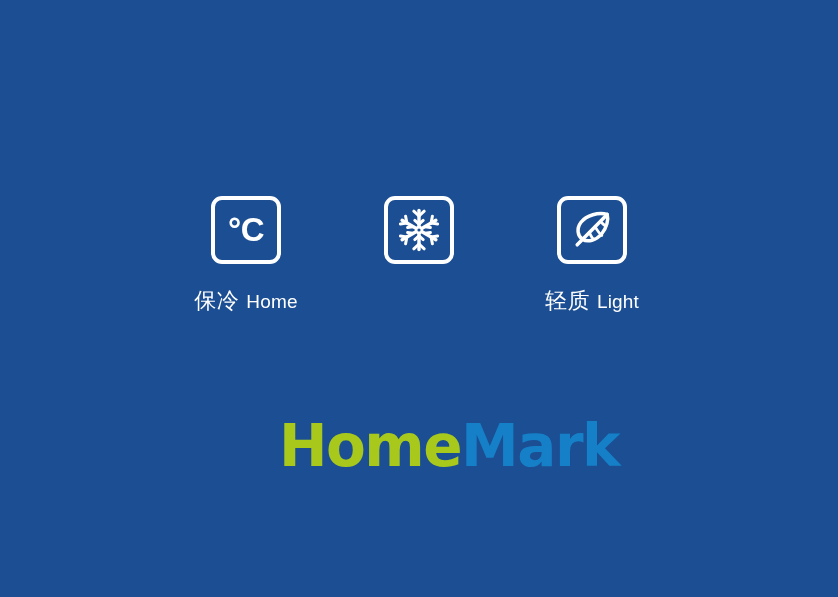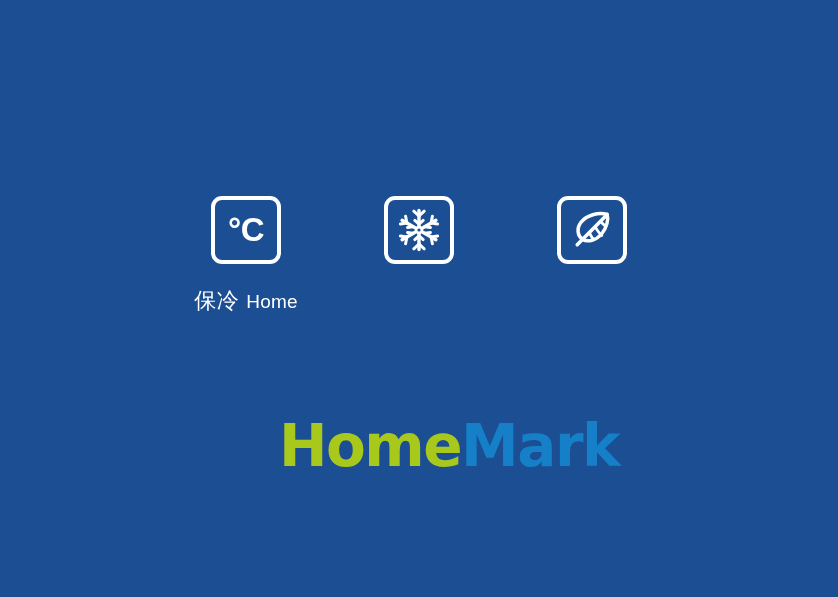--- a/index.html
+++ b/index.html
@@ -177,20 +177,24 @@
             <path d="M36.2 5.4 C27.5 3.0 15.5 6.0 10.0 13.2 C5.2 19.5 6.6 27.0 11.4 30.2 C16.6 33.6 25.4 31.2 30.6 25.0 C36.0 18.4 37.6 10.6 36.2 5.4 Z" stroke="#ffffff" stroke-width="3.5" stroke-linejoin="round" fill="none"></path>
 
             <path d="M36.2 5.4 L6.2 35.8" stroke="#ffffff" stroke-width="3.5" stroke-linecap="round"></path>
 
             <path d="M24.0 17.6 C26.4 21.6 28.4 24.6 30.8 26.4" stroke="#ffffff" stroke-width="2.8" stroke-linecap="round"></path>
             <path d="M18.2 23.4 C19.6 26.4 20.8 28.6 22.6 30.6" stroke="#ffffff" stroke-width="2.8" stroke-linecap="round"></path>
             <path d="M29.4 12.2 C31.6 14.6 33.4 16.4 35.0 17.2" stroke="#ffffff" stroke-width="2.8" stroke-linecap="round"></path>
           </svg>
         </span>
       </div>
+      <div class="caption">
+        <span class="cap-cn">轻质</span>
+        <span class="cap-en">Light</span>
+      </div>
     </div>
 
   </div>
 
   <div class="logo">
     <span class="logo-home">Home</span><span class="logo-mark">Mark</span>
   </div>
 
 </div>
 

